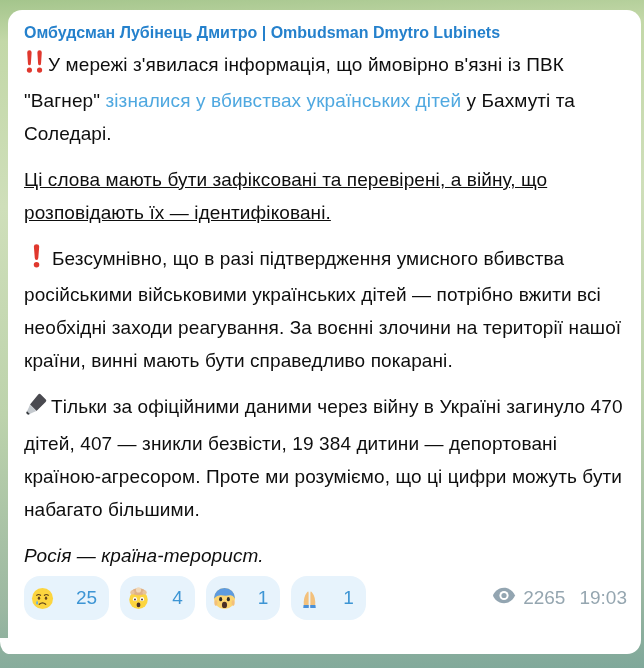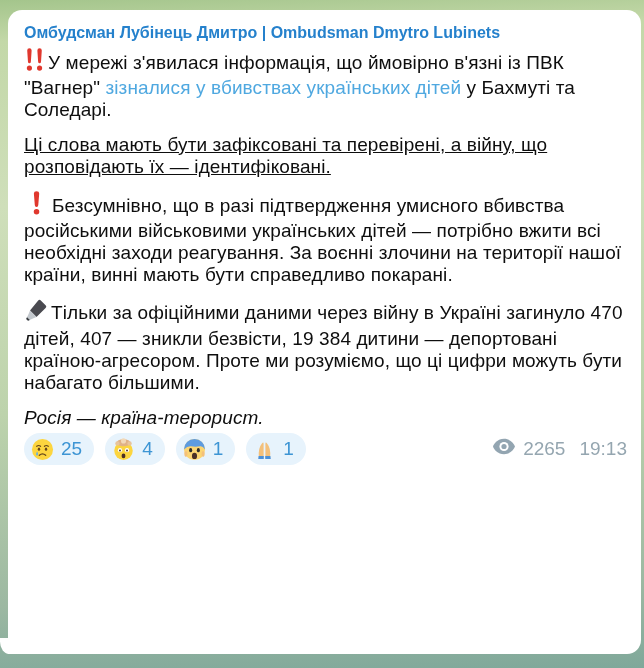--- a/index.html
+++ b/index.html
@@ -15,37 +15,37 @@
   }
   .tail{
     position:absolute;left:0px;bottom:14px;width:9px;height:16px;
     background:#ffffff;border-bottom-left-radius:10px 14px;
   }
   .author{
     color:#2581cc;font-weight:bold;font-size:16px;line-height:30px;
     white-space:nowrap;cursor:pointer;
   }
   p.msg{
-    margin:0 0 13px 0;font-size:19px;line-height:22px;color:#0e0e0e;
+    margin:0 0 13px 0;font-size:19px;line-height:33px;color:#0e0e0e;
     letter-spacing:.1px;
   }
   p.msg.underlined span{text-decoration:underline;}
   p.msg:last-of-type{margin-bottom:4px;font-style:italic;}
   a.inline-link{color:#4fa8e0;text-decoration:none;cursor:pointer;}
   .excl-icon{display:inline-block;vertical-align:-3px;margin-right:3px;}
   .excl-icon.single{margin-left:7px;margin-right:9px;}
   .pen-icon{display:inline-block;vertical-align:-4px;margin-right:3px;}
   .bottom-row{
     display:flex;align-items:center;justify-content:flex-start;
     margin-top:2px;
   }
   .reactions{display:flex;gap:11px;align-items:center;}
   .pill{
-    display:flex;align-items:center;gap:7px;
-    background:#e7f3fc;border-radius:16px;height:32px;
+    display:flex;align-items:center;gap:22px;
+    background:#e7f3fc;border-radius:16px;height:44px;
     padding:0 12px 0 7px;cursor:pointer;
   }
   .pill .cnt{color:#3d95d4;font-size:19px;font-weight:500;}
   .meta{
     margin-left:auto;display:flex;align-items:flex-start;gap:7px;
     color:#95a6b0;font-size:19px;
   }
   .meta .time{margin-left:7px;}
   .emoji{display:block;}
 </style>
@@ -157,17 +157,17 @@
 
     </div>
 
     <div class="meta">
       <span><svg width="24" height="17" viewBox="0 0 24 17">
             <path d="M12 .8 C5.6.8 2 5.6 1 8.5 c1 2.9 4.6 7.7 11 7.7 s10-4.8 11-7.7 C22 5.6 18.4.8 12 .8 Z" fill="#93a5b1"></path>
             <circle cx="12" cy="8.5" r="4.6" fill="#ffffff"></circle>
             <circle cx="12" cy="8.5" r="2.6" fill="#93a5b1"></circle>
           </svg></span>
       <span>2265</span>
-      <span class="time">19:13</span>
+      <span class="time">19:03</span>
     </div>
   </div>
 
 </div>
 
 </body></html>

